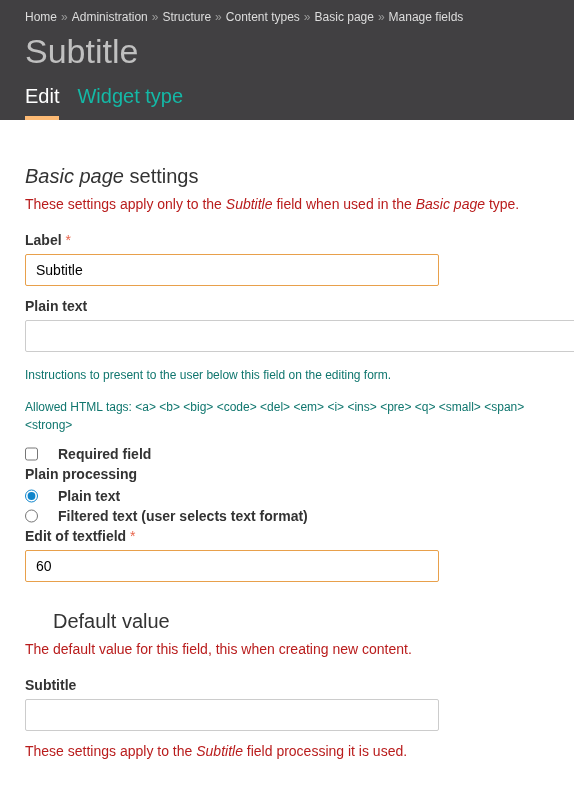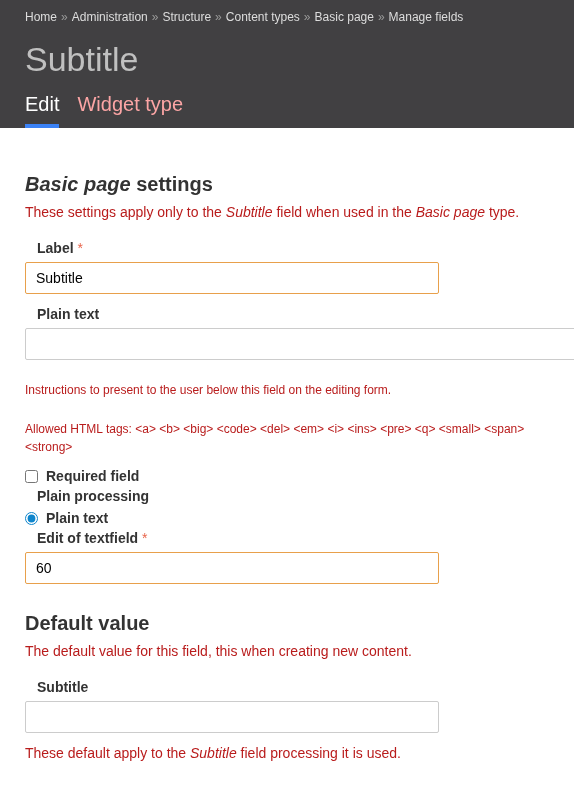--- a/index.html
+++ b/index.html
@@ -1,40 +1,40 @@
 <!DOCTYPE html>
 <html><head>
 <meta charset="utf-8">
 <style>
 * { box-sizing: border-box; margin: 0; padding: 0; }
 body { font-family: "Helvetica Neue", Helvetica, Arial, sans-serif; font-size: 14px; color: #333; background: #fff; width: 574px; }
 .header { background: #414042; padding: 10px 25px 0 25px; }
-.breadcrumb { color: #bbb; font-size: 12px; margin-bottom: 16px; }
+.breadcrumb { color: #bbb; font-size: 12px; margin-bottom: 8px; }
 .breadcrumb a { color: #ddd; text-decoration: none; }
 .breadcrumb .sep { margin: 0 4px; color: #999; }
 .page-title { color: #c0c0c0; font-size: 34px; font-weight: 300; margin-bottom: 14px; }
 .tabs { display: flex; gap: 18px; }
-.tab { color: #fca5a5; font-size: 20px; font-weight: 300; padding-bottom: 8px; cursor: pointer; border-bottom: 4px solid transparent; }
-.tab.active { color: #fff; border-bottom: 4px solid #3b82f6; }
+.tab { color: #14b8a6; font-size: 20px; font-weight: 300; padding-bottom: 8px; cursor: pointer; border-bottom: 4px solid transparent; }
+.tab.active { color: #fff; border-bottom: 4px solid #fdba74; }
 .content { padding: 45px 25px 20px 25px; }
-.section-title { font-size: 20px; font-weight: 700; margin-bottom: 8px; }
+.section-title { font-size: 20px; font-weight: 400; margin-bottom: 8px; }
 .section-title .italic { font-style: italic; }
 .section-desc { font-size: 14px; margin-bottom: 20px; color: #b91c1c; }
 .section-desc .italic { font-style: italic; }
-.form-label { font-weight: bold; font-size: 14px; margin-bottom: 6px; display: block; margin-left: 12px; }
+.form-label { font-weight: bold; font-size: 14px; margin-bottom: 6px; display: block; }
 .required-star { color: #e8644b; font-weight: normal; }
 .text-input { width: 414px; padding: 7px 10px; font-size: 14px; border: 1px solid #e8a04b; border-radius: 2px; background: #fff; outline: none; }
 .text-input.plain { border: 1px solid #ccc; }
 .text-input.wide { width: 560px; margin-left: 0; }
 .field-group { margin-bottom: 12px; }
-.help-desc { font-size: 12px; color: #b91c1c; margin-top: 21px; line-height: 1.5; }
-.checkbox-row, .radio-row { display: flex; align-items: center; gap: 8px; margin-bottom: 4px; }
+.help-desc { font-size: 12px; color: #0f766e; margin-top: 14px; line-height: 1.5; }
+.checkbox-row, .radio-row { display: flex; gap: 20px; margin-bottom: 4px; }
 .checkbox-row label, .radio-row label { font-weight: bold; font-size: 14px; }
 input[type="radio"] { accent-color: #0e85cc; }
-.mt20 { margin-top: 28px; }
+.mt20 { margin-top: 28px; margin-left: 28px; }
 </style>
 </head>
 <body>
 
 <div class="header">
   <div class="breadcrumb">
     <a>Home</a><span class="sep">»</span><a>Administration</a><span class="sep">»</span><a>Structure</a><span class="sep">»</span><a>Content types</a><span class="sep">»</span><a>Basic page</a><span class="sep">»</span><a>Manage fields</a>
   </div>
   <h1 class="page-title">Subtitle</h1>
   <div class="tabs">
@@ -68,33 +68,37 @@
   <div class="checkbox-row">
     <input type="checkbox" style="">
     <label>Required field</label>
   </div>
 
   <div class="form-label">Plain processing</div>
   <div class="radio-row">
     <input type="radio" name="tp" checked="" style="">
     <label>Plain text</label>
   </div>
+  <div class="radio-row">
+    <input type="radio" name="tp" style="">
+    <label>Filtered text (user selects text format)</label>
+  </div>
 
   <div class="field-group" style="margin-top:4px;">
     <label class="form-label">
       <span>Edit of textfield</span> <span class="required-star">*</span>
     </label>
     <input type="text" class="text-input" value="60" style="">
   </div>
 
   <h2 class="section-title mt20">Default value</h2>
   <p class="section-desc">The default value for this field, this when creating new content.</p>
 
   <div class="field-group">
     <label class="form-label">Subtitle</label>
     <input type="text" class="text-input plain" value="" style="">
   </div>
 
   <p class="section-desc">
-    <span>These default apply to the </span><span class="italic">Subtitle</span><span> field processing it is used.</span>
+    <span>These settings apply to the </span><span class="italic">Subtitle</span><span> field processing it is used.</span>
   </p>
 
 </div>
 
 </body></html>

